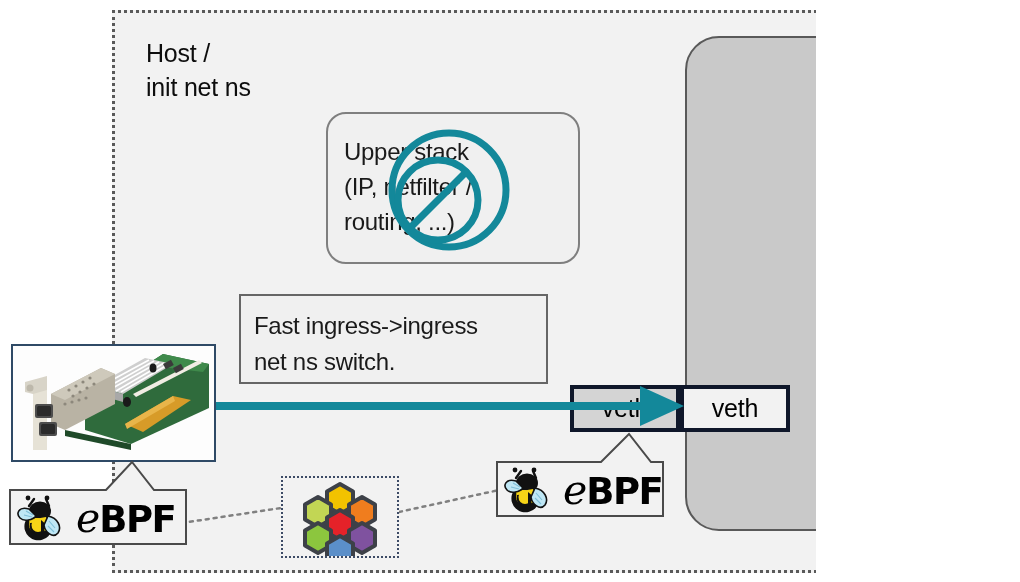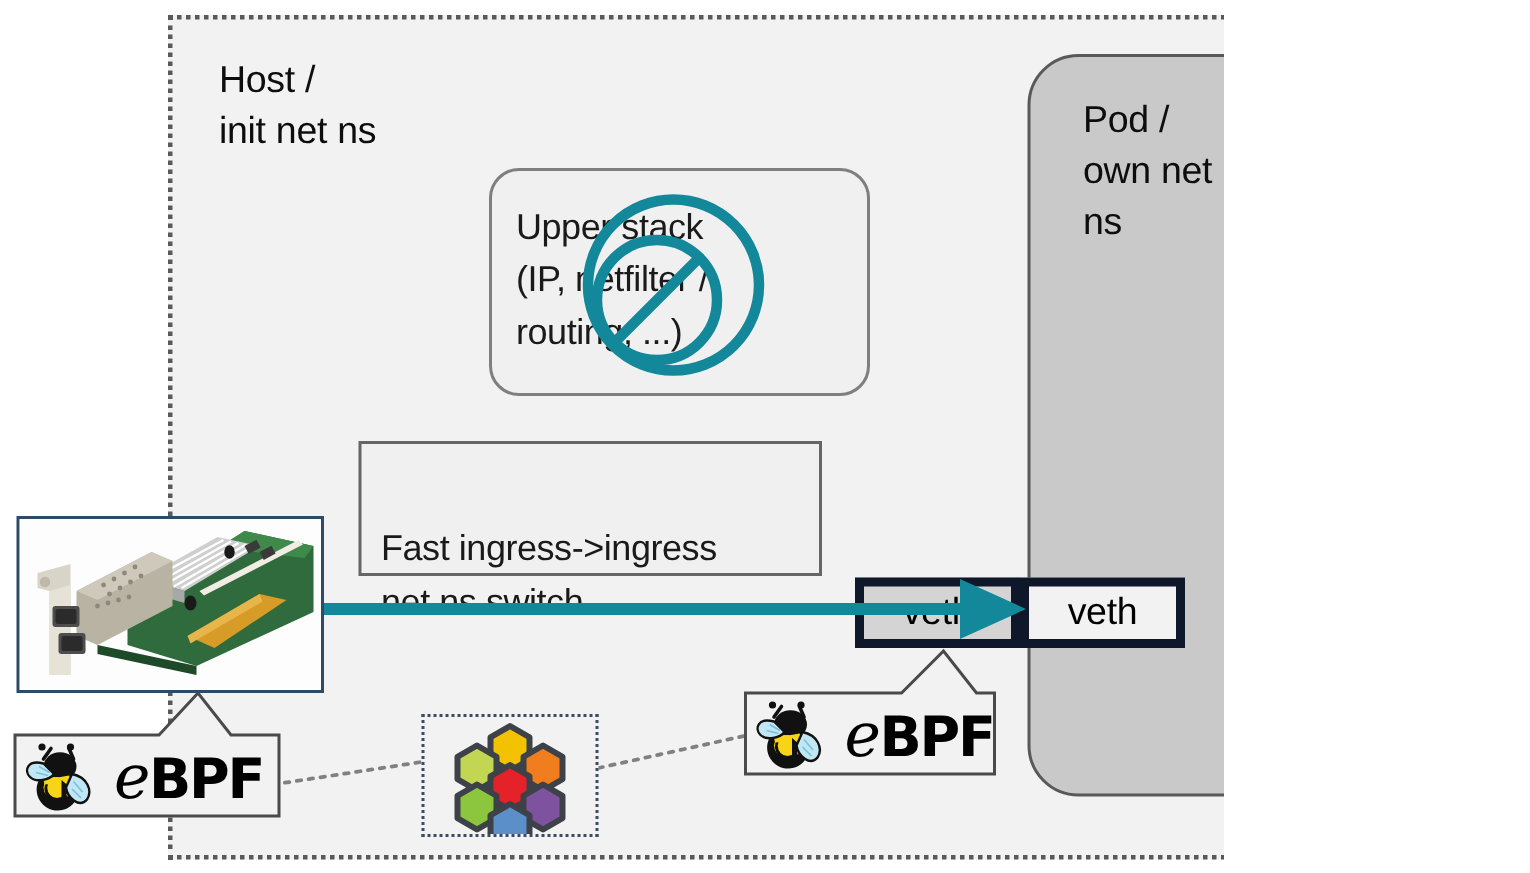--- a/index.html
+++ b/index.html
@@ -88,41 +88,40 @@
     box-sizing:border-box;
   }
   .note-text{
     position:absolute;
     left:254px;top:308px;
     width:300px;
     font-size:24px;line-height:36px;
     color:#1a1a1a;
     white-space:pre-line;
     letter-spacing:-0.3px;
-    margin-top:40px;
   }
 
   
   .nic-box{
     position:absolute;
     left:11px;top:344px;
     width:205px;height:118px;
     background:#ffffff;
     border:2px solid #2f4a66;
     box-sizing:border-box;
     overflow:hidden;
   }
 
   
   .veth{
     position:absolute;
     top:385px;
     width:110px;height:47px;
     background:#d4d4d4;
-    border:6px solid #0f172a;
+    border:4px solid #0f172a;
     box-sizing:border-box;
     font-size:25px;
     color:#000000;
     display:flex;align-items:center;justify-content:center;
     letter-spacing:-0.2px;
   }
   .veth-host{left:570px;}
   .veth-pod{left:680px;background:#f2f2f2;}
 
   
@@ -177,22 +176,20 @@
 </head>
 <body>
 
 <div id="canvas">
 
   <div class="host-region"></div>
   <div class="host-label">Host /
 init net ns</div>
 
   <div class="pod-box"></div>
-  <div class="pod-label">Pod /
-own net ns</div>
 
   <div class="upper-stack-box"></div>
   <div class="upper-stack-text">Upper stack
 (IP, netfilter /
 routing, ...)</div>
   <div class="no-sign">
     <svg viewBox="0 0 132 126" width="132" height="126" aria-hidden="true">
       <circle cx="66" cy="62" r="57" fill="none" stroke="#13889a" stroke-width="7"></circle>
       <circle cx="55" cy="72" r="40" fill="none" stroke="#13889a" stroke-width="7"></circle>
       <line x1="27" y1="100" x2="83" y2="44" stroke="#13889a" stroke-width="7" stroke-linecap="round"></line>

